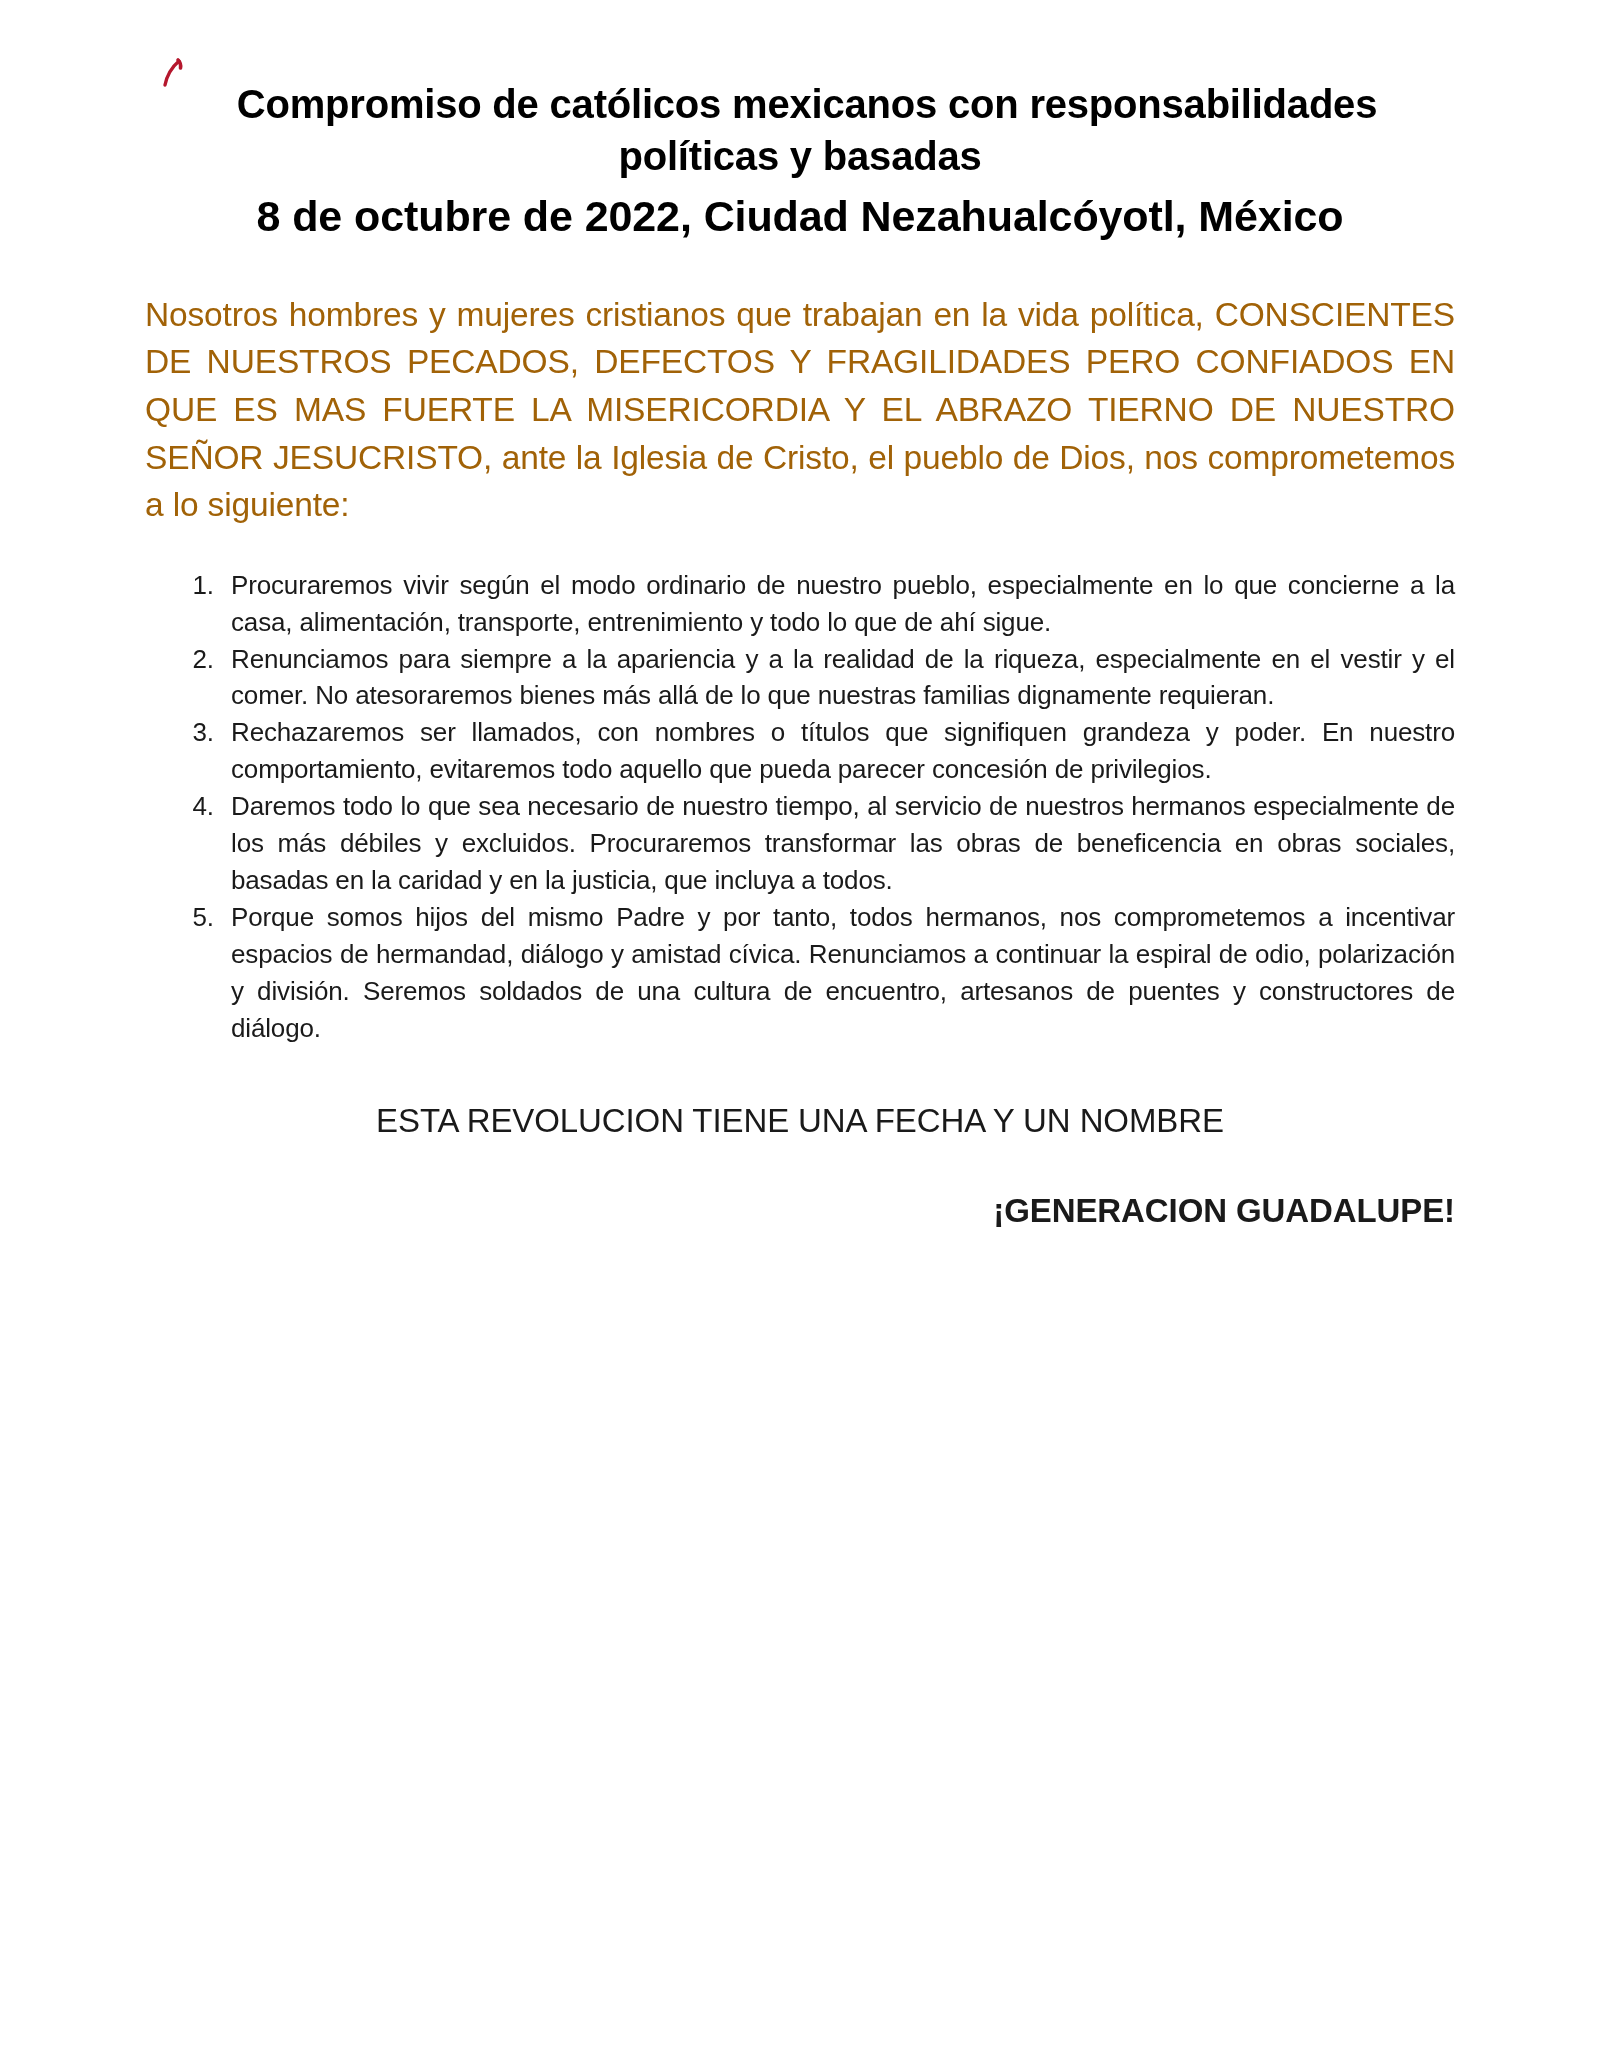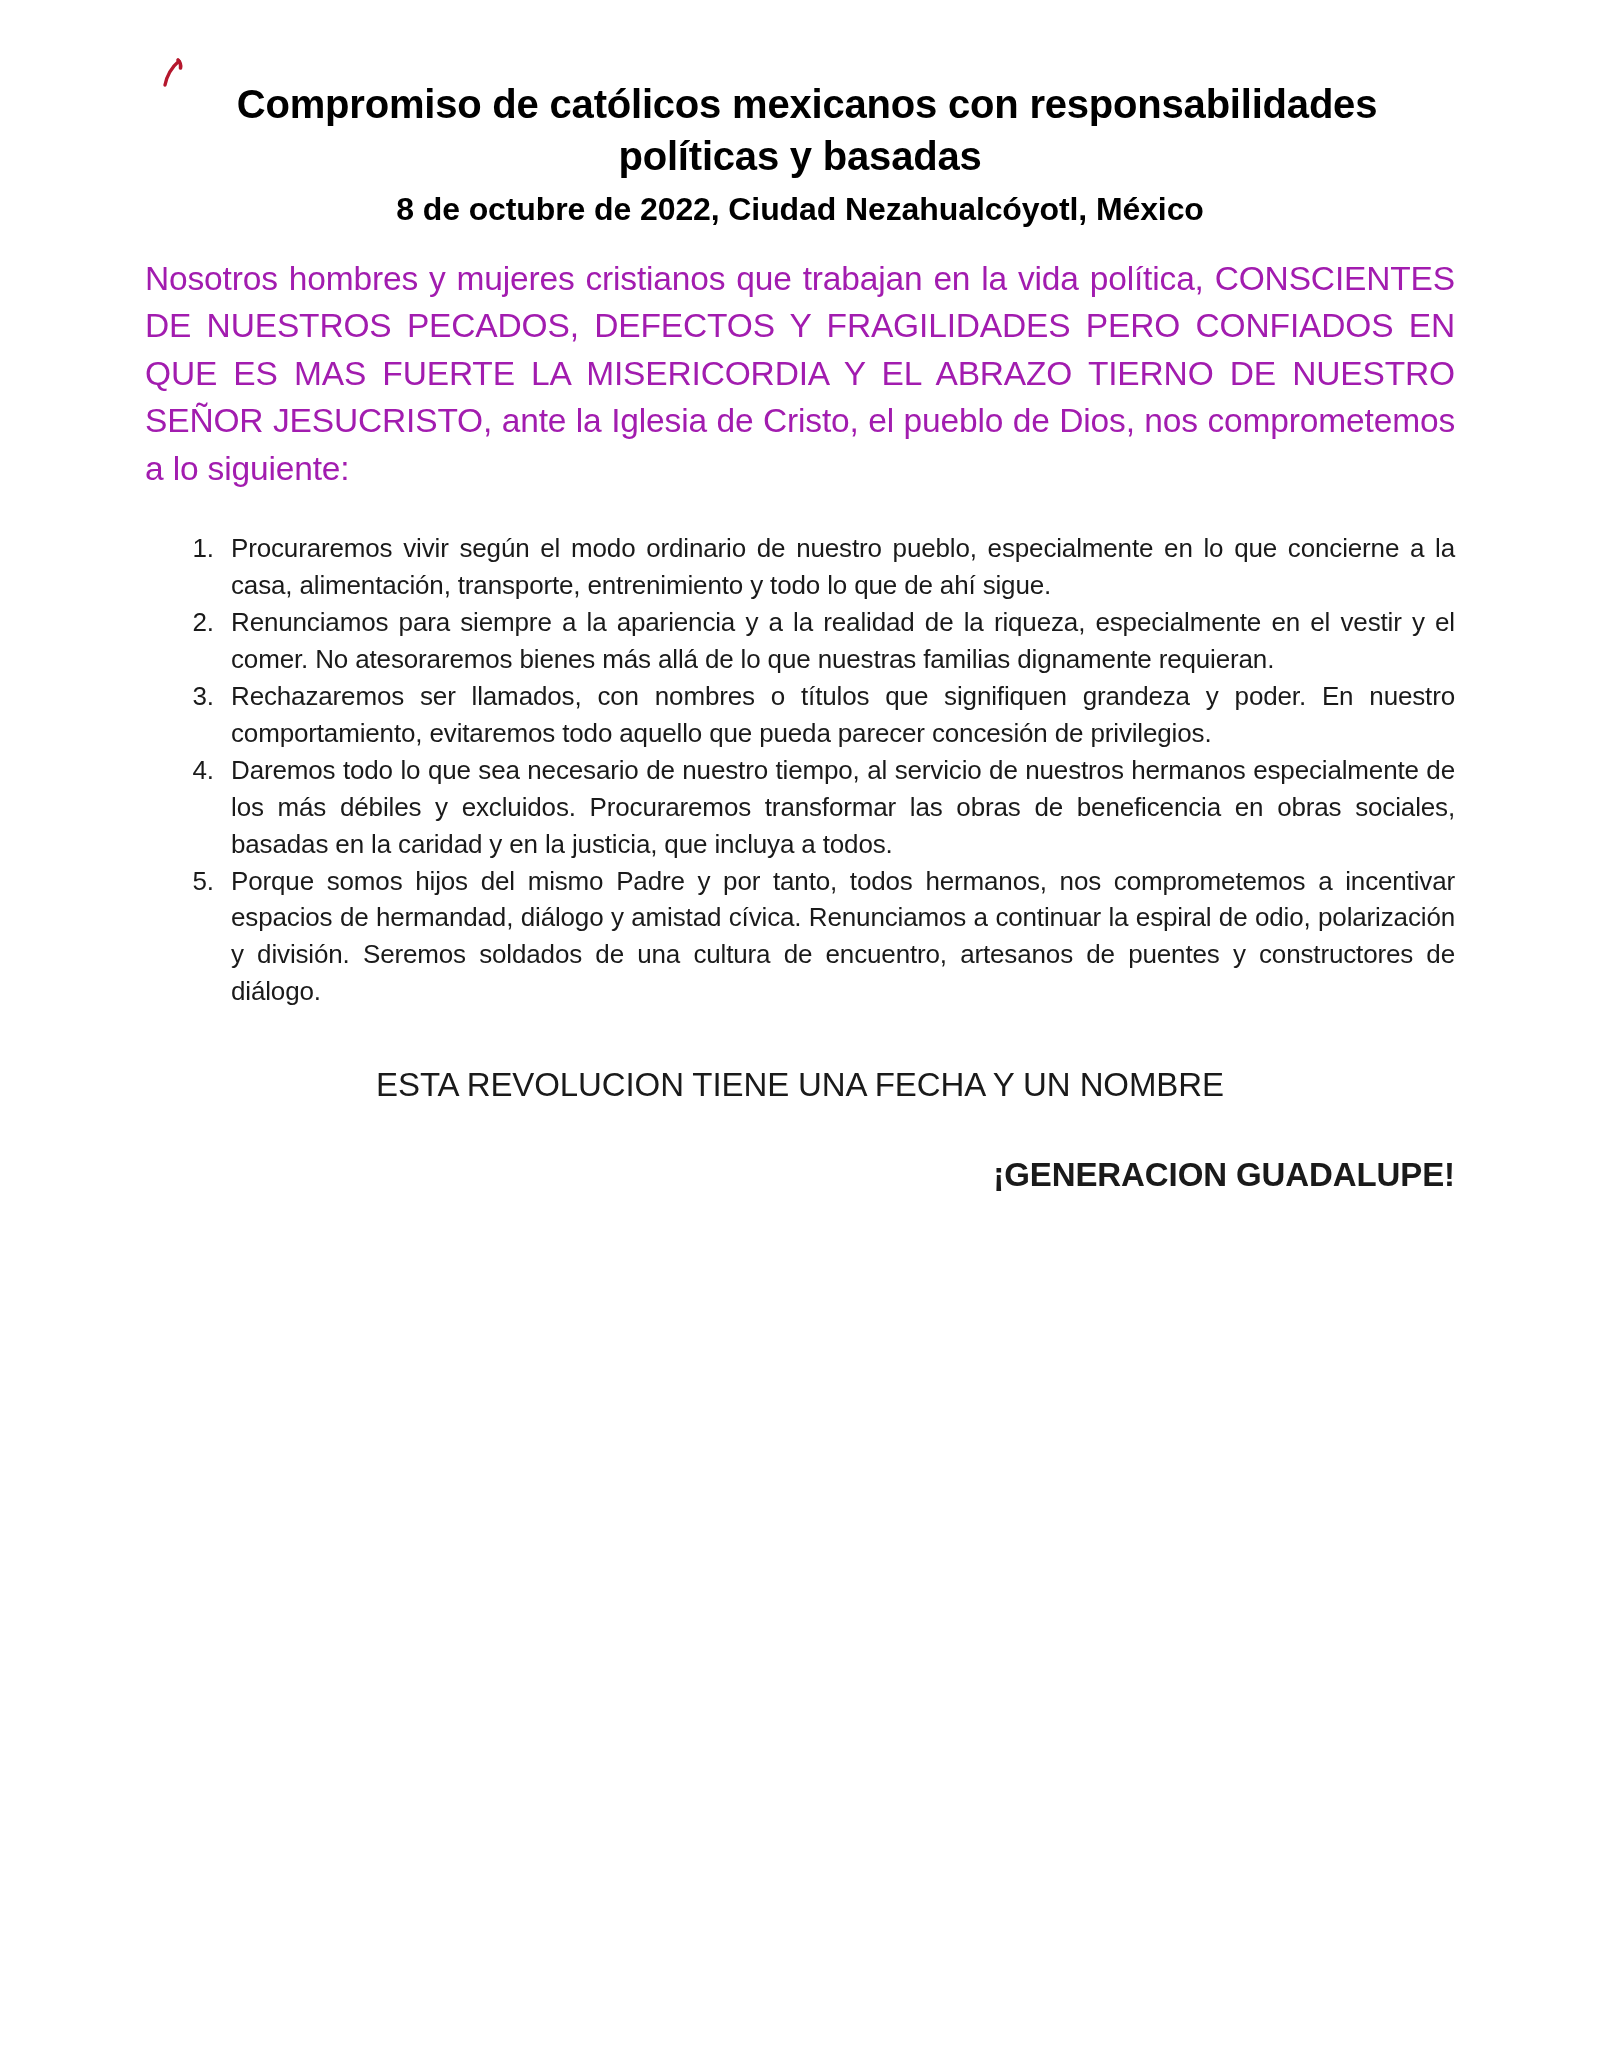--- a/index.html
+++ b/index.html
@@ -41,43 +41,43 @@
   .title-line-1,
   .title-line-2 {
     font-size: 40px;
     letter-spacing: -0.2px;
     position: relative;
   }
   .title-line-1 {
     padding-left: 14px;
   }
   .title-line-3 {
-    font-size: 32px;
+    font-size: 43px;
     margin-top: 7px;
     letter-spacing: -0.1px;
   }
 
   
   .red-mark {
     position: absolute;
     left: 14px;
     top: -22px;
     width: 26px;
     height: 34px;
     pointer-events: none;
   }
 
   
   .intro {
-    margin-top: 24px;
+    margin-top: 46px;
     font-size: 33.5px;
     line-height: 1.42;
     text-align: justify;
     text-justify: inter-word;
-    color: #a21caf;
+    color: #a16207;
     letter-spacing: -0.15px;
   }
 
   
   ol.commitments {
     margin: 38px 0 0 0;
     padding-left: 76px;
     font-size: 26px;
     line-height: 1.42;
     letter-spacing: -0.15px;

